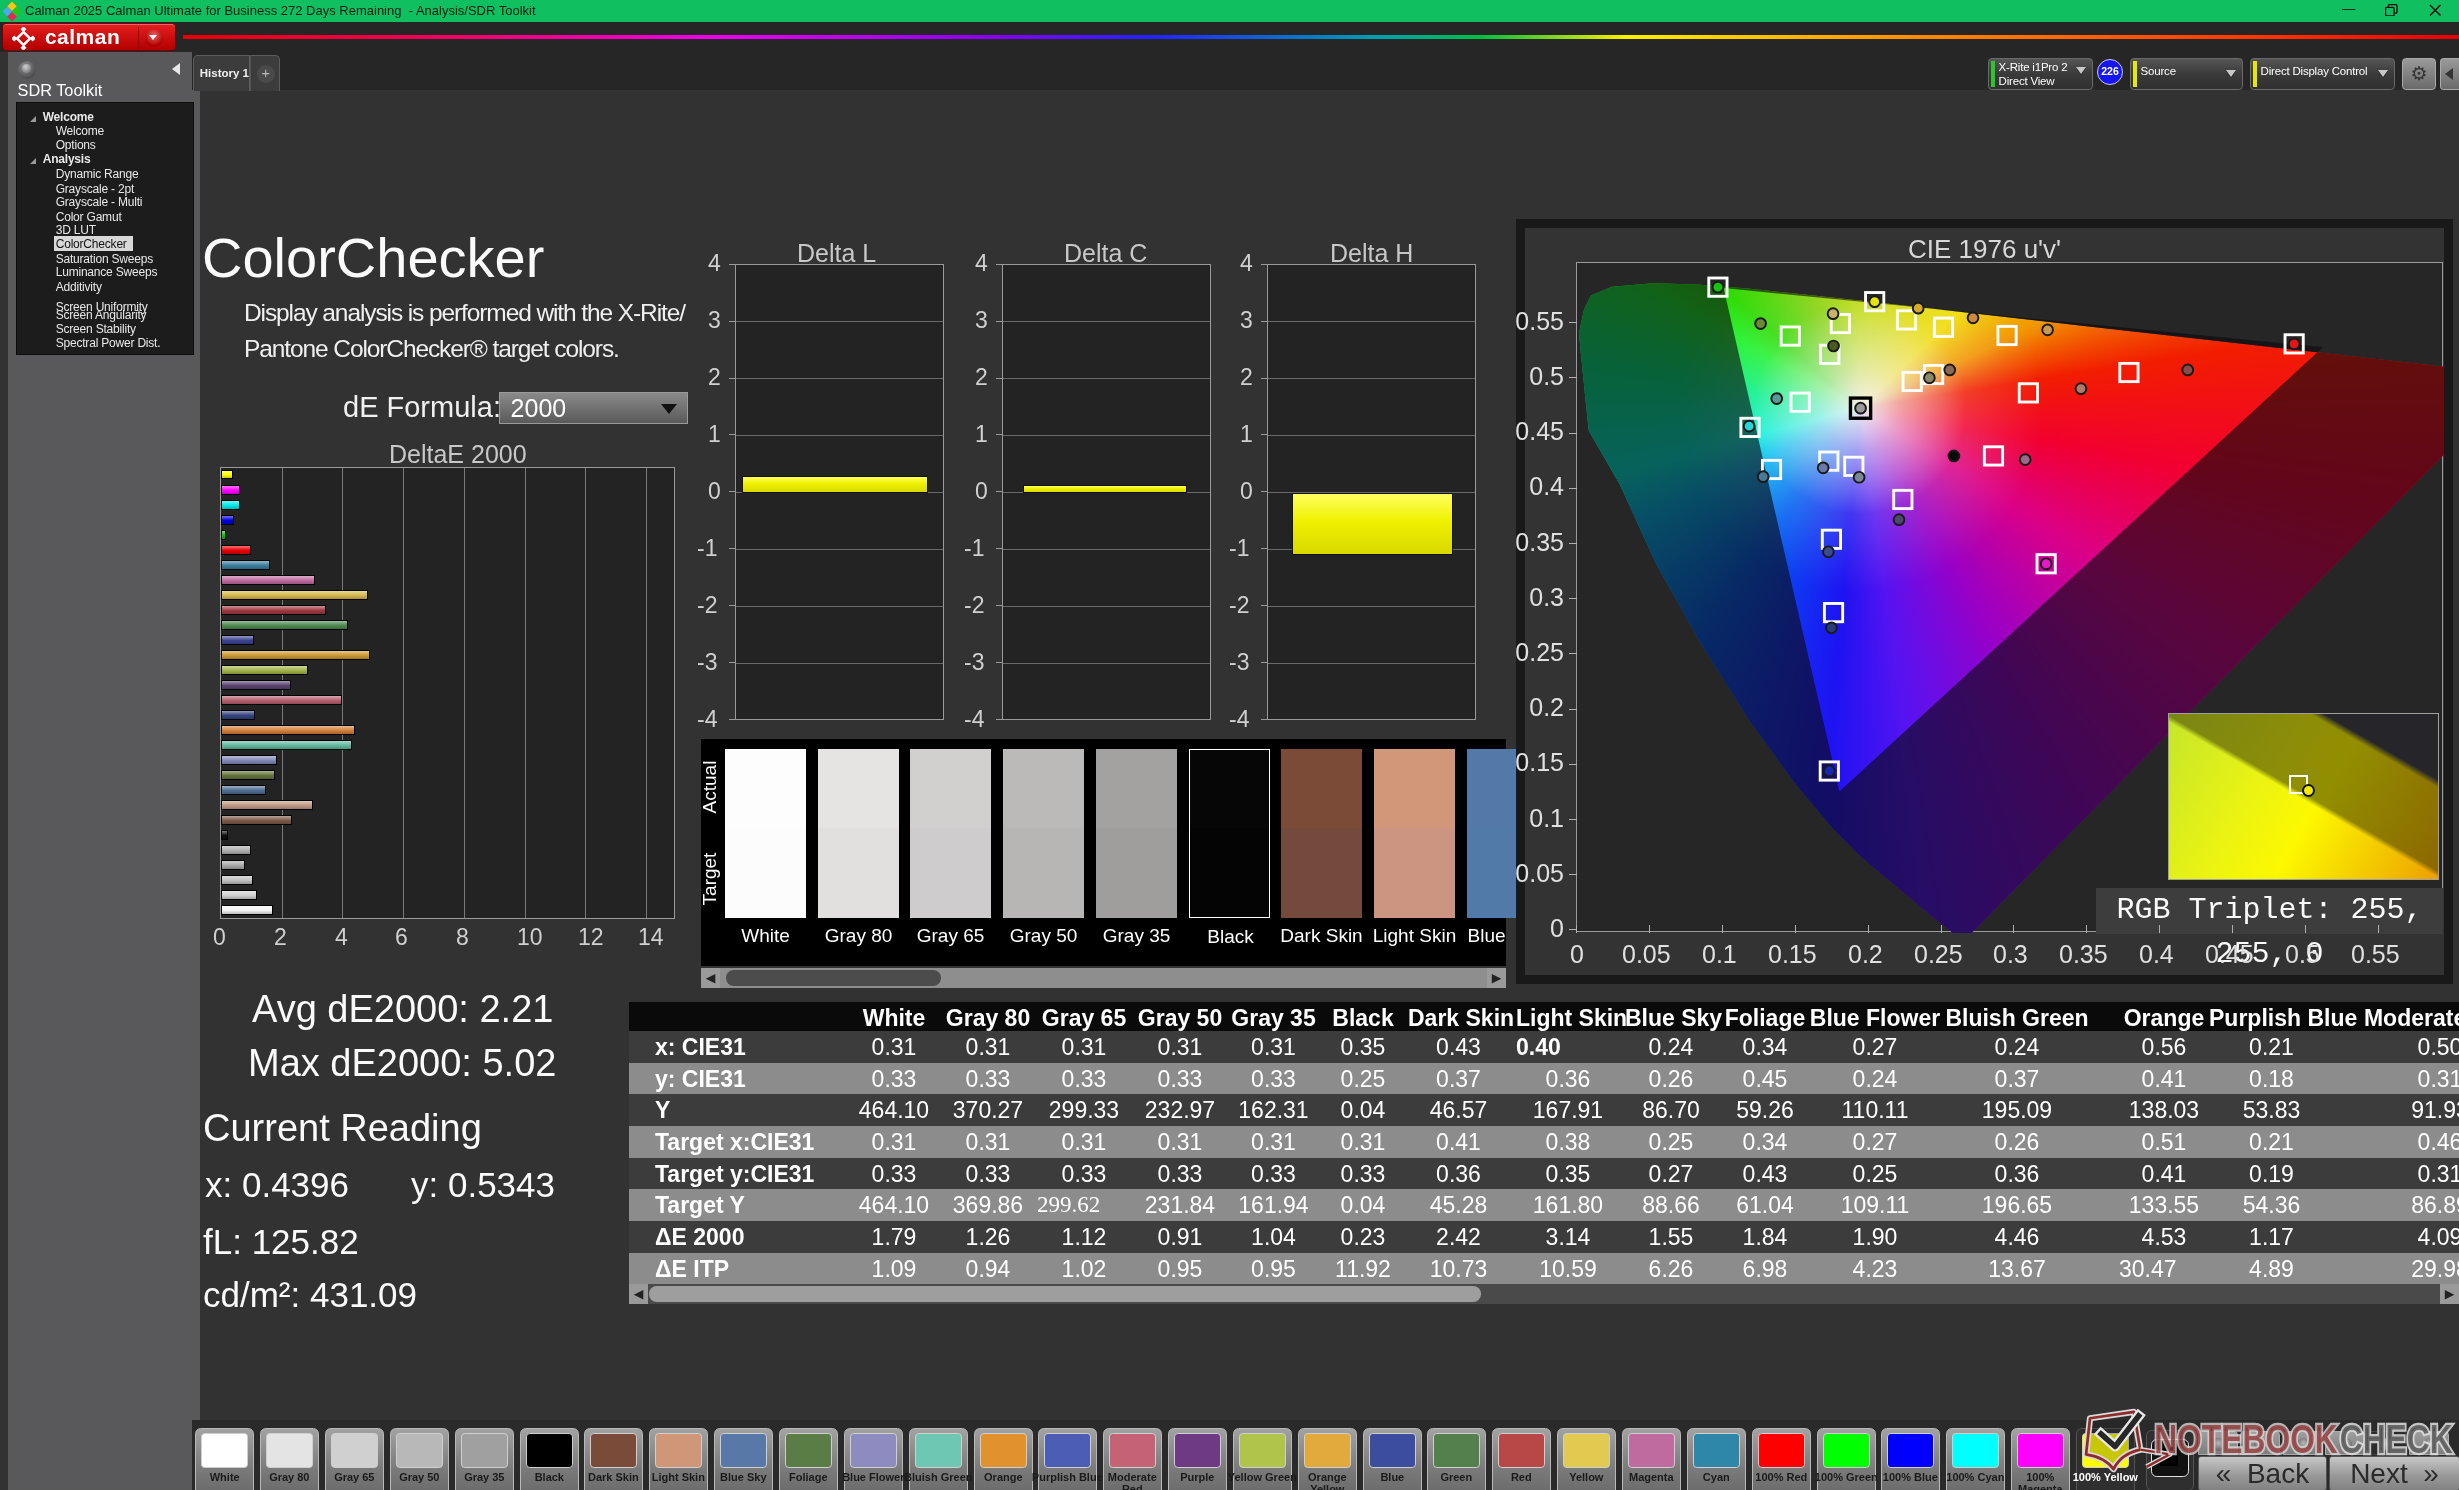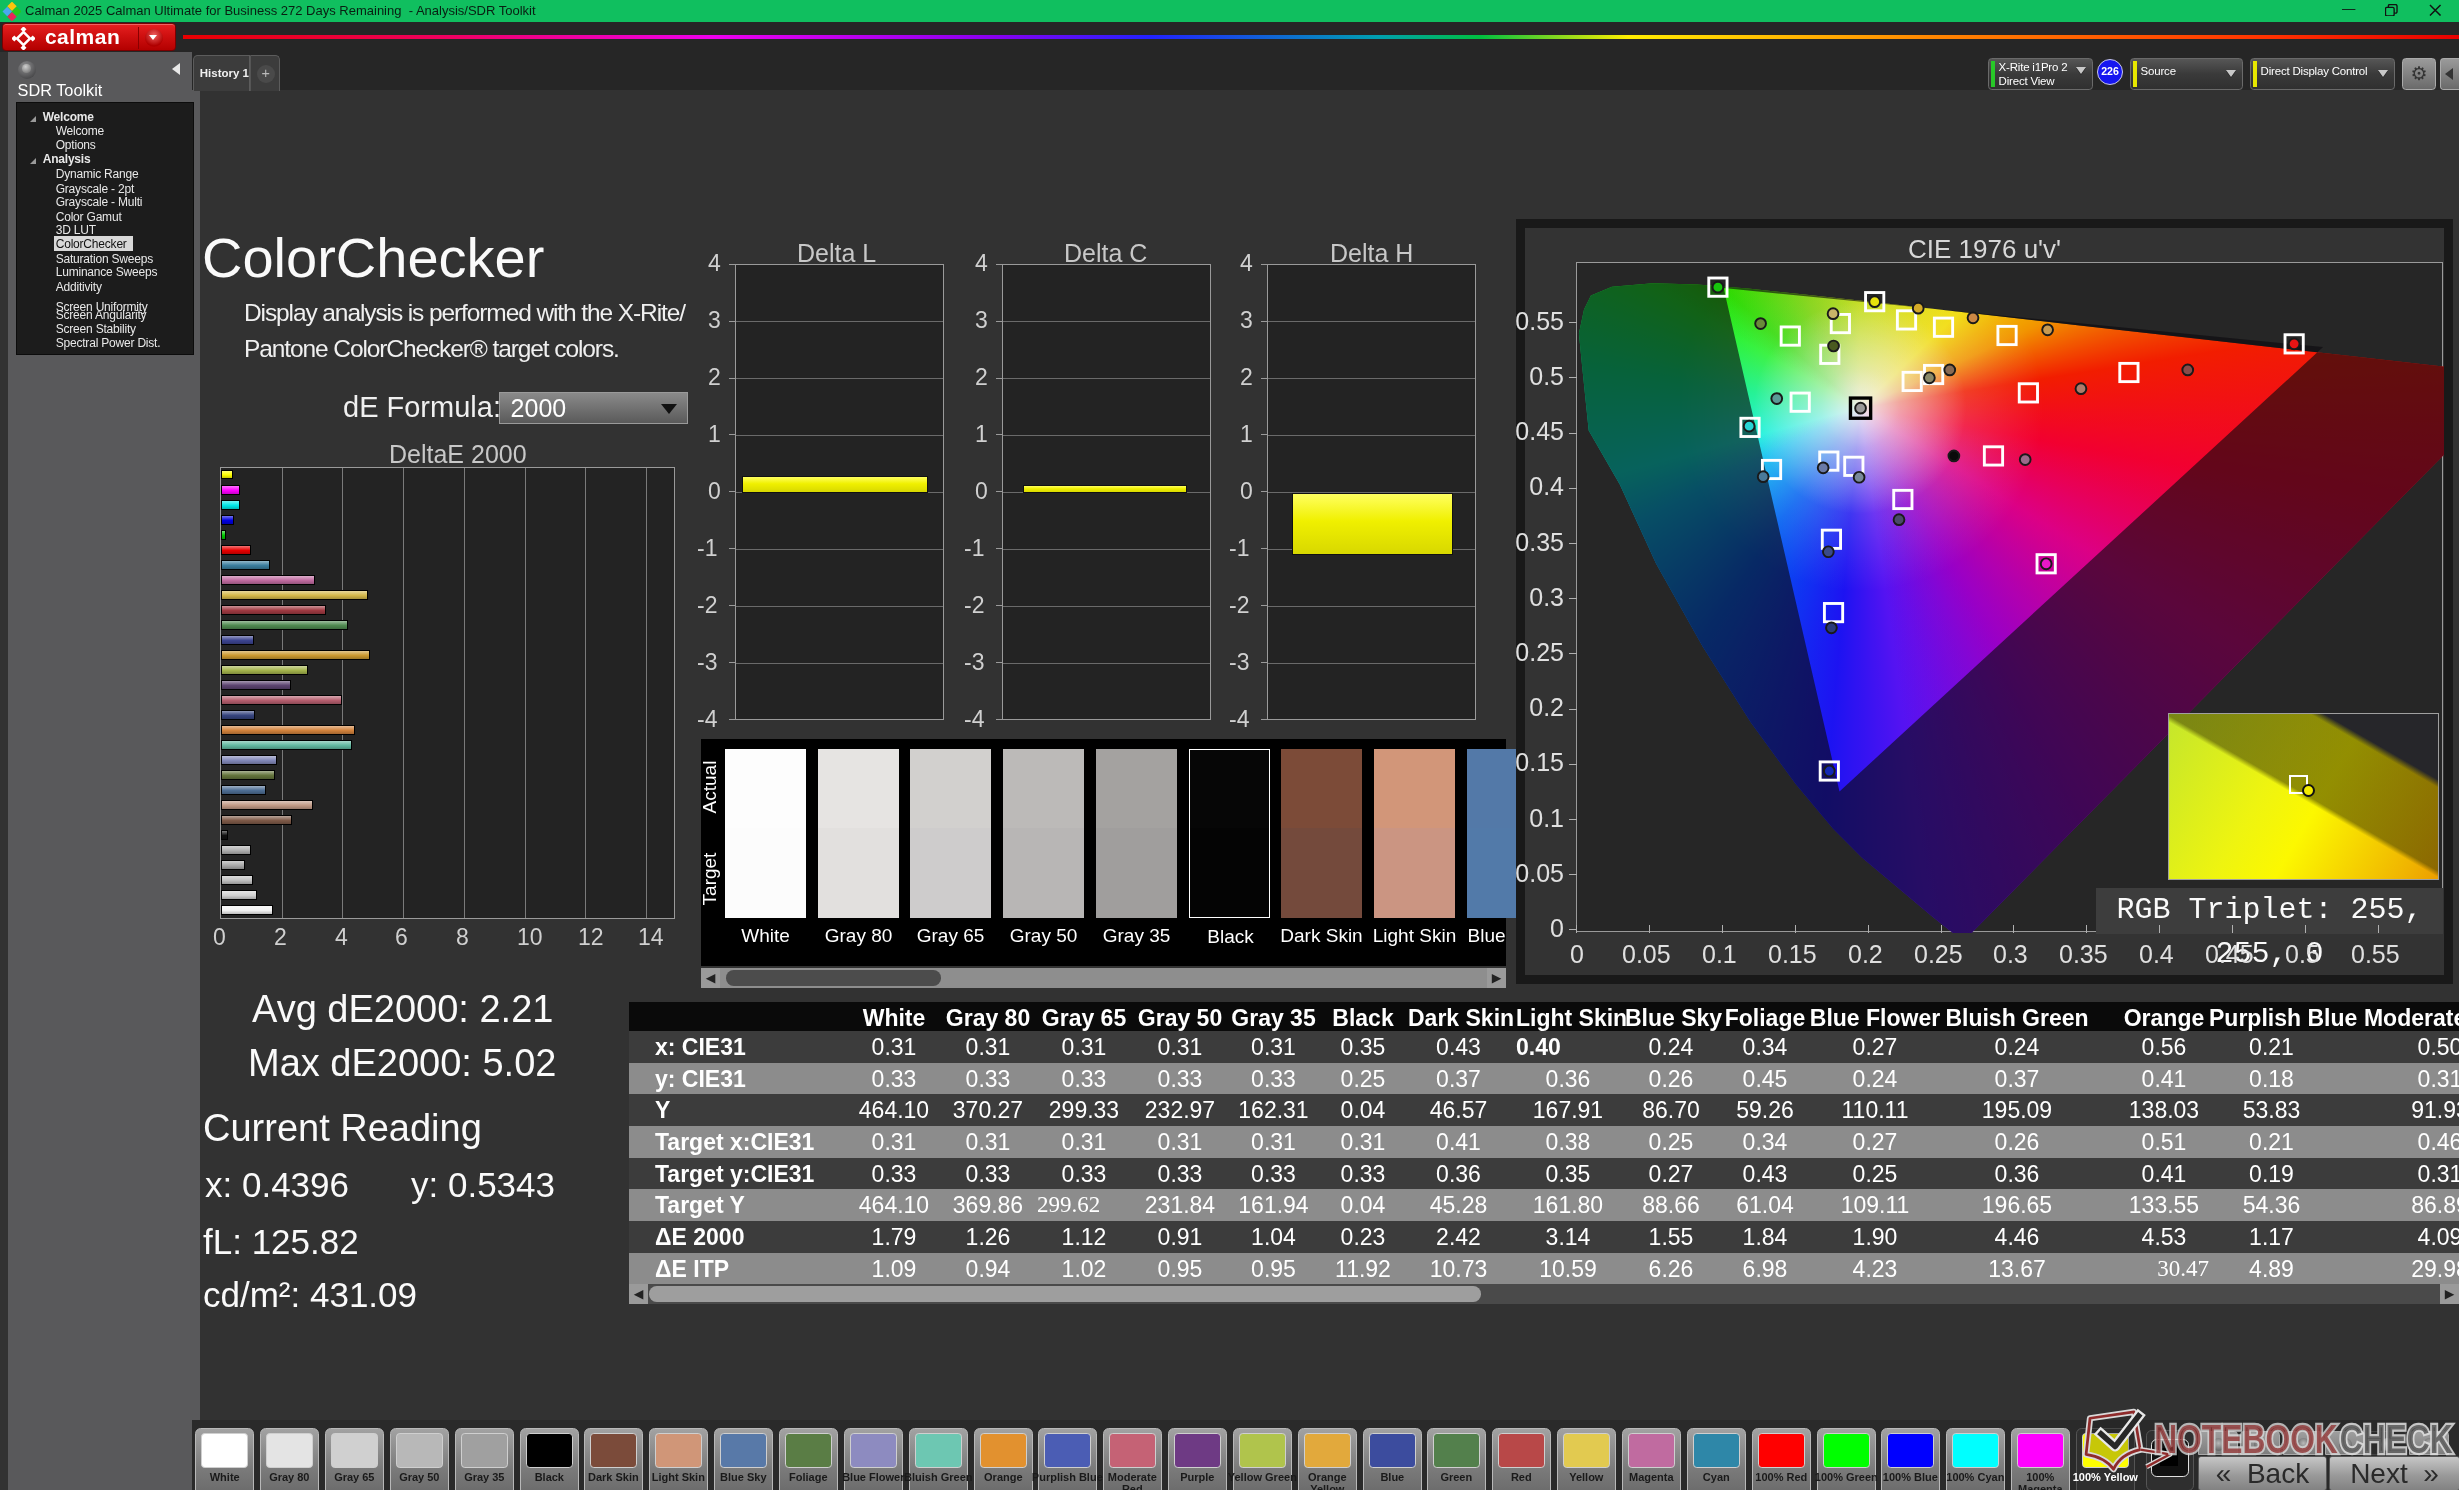--- a/index.html
+++ b/index.html
@@ -674,21 +674,21 @@
       <div class="tc" style="left: 408px; width: 94px; text-align: center;">1.02</div>
       <div class="tc" style="left: 504px; width: 94px; text-align: center;">0.95</div>
       <div class="tc" style="left: 600px; width: 89px; text-align: center;">0.95</div>
       <div class="tc" style="left: 690px; width: 88px; text-align: center;">11.92</div>
       <div class="tc" style="left: 779px; width: 101px; text-align: center;">10.73</div>
       <div class="tc" style="left: 887px; width: 104px; text-align: center;">10.59</div>
       <div class="tc" style="left: 996px; width: 92px; text-align: center;">6.26</div>
       <div class="tc" style="left: 1091px; width: 90px; text-align: center;">6.98</div>
       <div class="tc" style="left: 1178px; width: 136px; text-align: center;">4.23</div>
       <div class="tc" style="left: 1315px; width: 146px; text-align: center;">13.67</div>
-      <div class="tc" style="left: 1490px; width: 90px; text-align: right; font-family: Liberation Serif, serif;">30.47</div>
+      <div class="tc" style="left: 1490px; width: 90px; text-align: left;">30.47</div>
       <div class="tc" style="left: 1580px; width: 125px; text-align: center;">4.89</div>
       <div class="tc" style="left: 1715px; width: 192px; text-align: center;">29.98</div>
     </div>
   </div>
 <div class="abs" id="tscroll"></div>
 <div class="abs" id="tthumb"></div>
 <div class="abs sbarr" style="left:629px;top:1284px">◀</div>
 <div class="abs sbarr" style="left:2440px;top:1284px;width:19px">▶</div>
 
 <div class="abs" id="bottombar">

